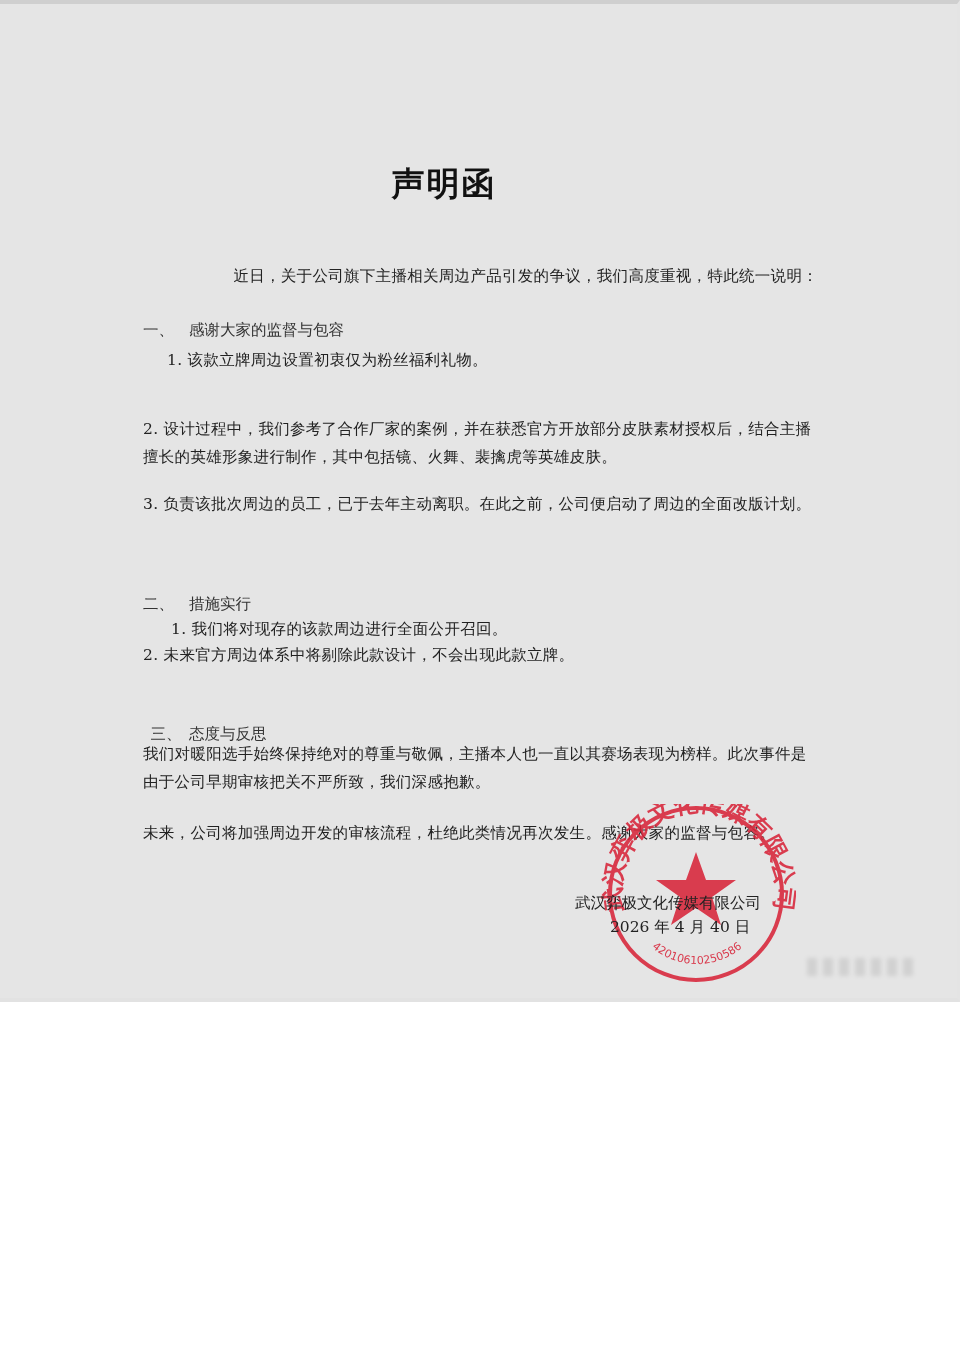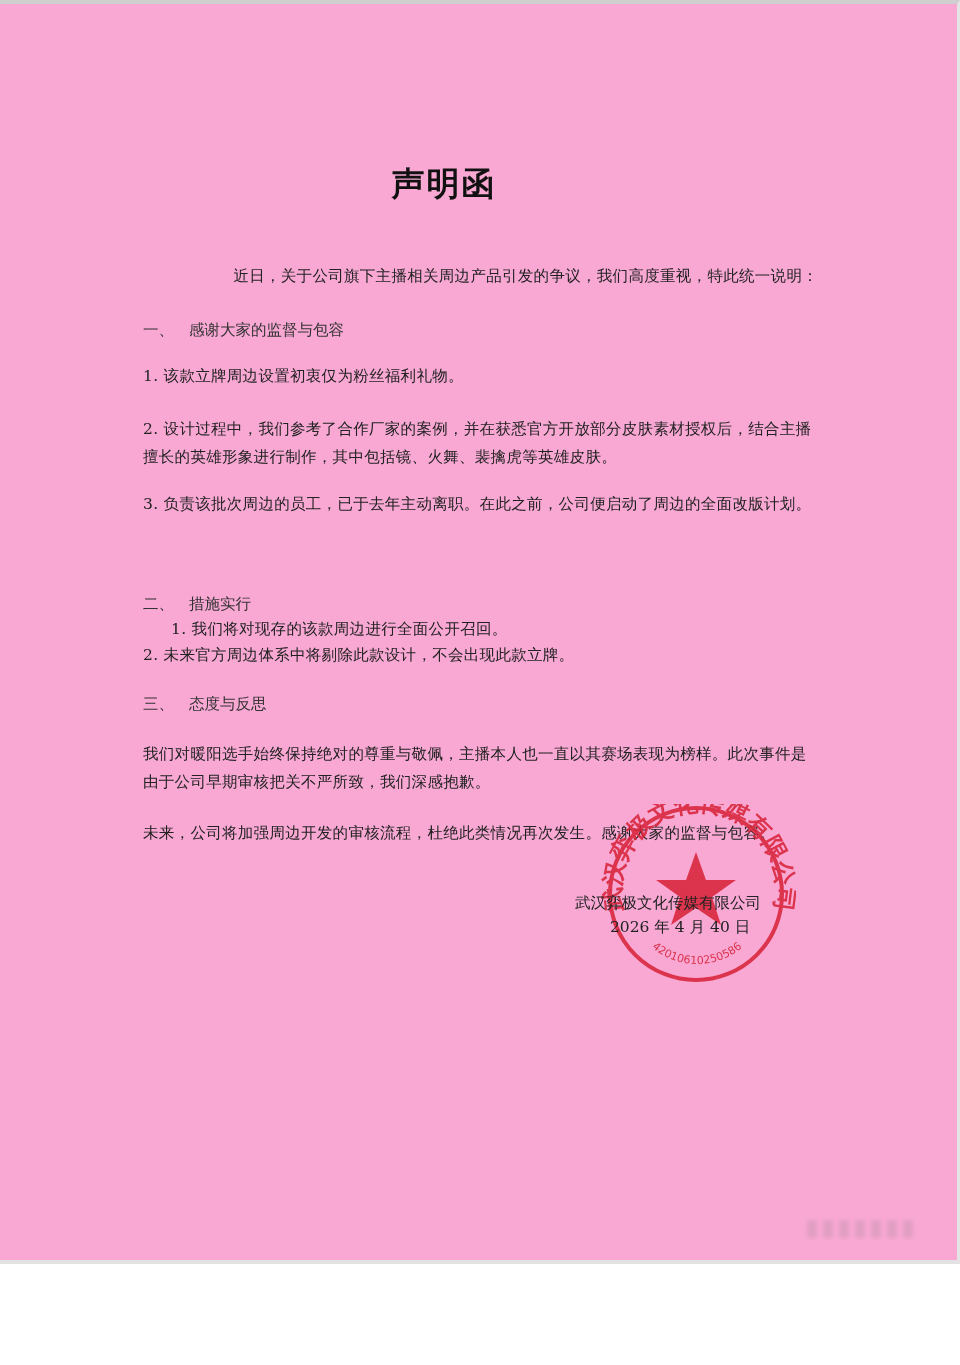--- a/index.html
+++ b/index.html
@@ -11,22 +11,22 @@
       width: 960px;
       height: 1365px;
       position: relative;
       overflow: hidden;
       font-family: "DejaVu Serif", "Liberation Serif", serif;
       color: #1a1a1a;
     }
     .page {
       position: absolute;
       left: 0; top: 0;
-      width: 960px; height: 1264px;
-      background: #f9a8d4;
+      width: 960px; height: 1002px;
+      background: #e5e5e5;
       box-sizing: border-box;
       border-top: 4px solid #cfcfcf;
       border-right: 3px solid #e4e4e4;
       border-bottom: 4px solid #e2e2e2;
     }
     .title {
       position: absolute;
       left: 0; width: 888px;
       top: 158px;
       text-align: center;
@@ -48,27 +48,27 @@
     .heading {
       position: absolute;
       left: 143px;
       font-size: 15.5px;
       line-height: 28px;
       color: #333;
     }
     .heading .num { display: inline-block; width: 46px; }
     .p-intro { top: 258px; text-align: right; }
     .h1 { top: 312px; }
-    .p1-1 { top: 358px; }
+    .p1-1 { top: 342px; margin-left: 24px; }
     .p1-2 { top: 411px; }
     .p1-3 { top: 486px; }
     .h2 { top: 586px; }
     .p2-1 { top: 611px; margin-left: 28px; }
     .p2-2 { top: 637px; }
-    .h3 { top: 686px; }
+    .h3 { top: 716px; text-align: center; }
     .p3-1 { top: 736px; }
     .p3-2 { top: 815px; }
     .sign {
       position: absolute;
       left: 575px;
       top: 887px;
       font-size: 15.5px;
       line-height: 24px;
       color: #222;
       z-index: 3;

